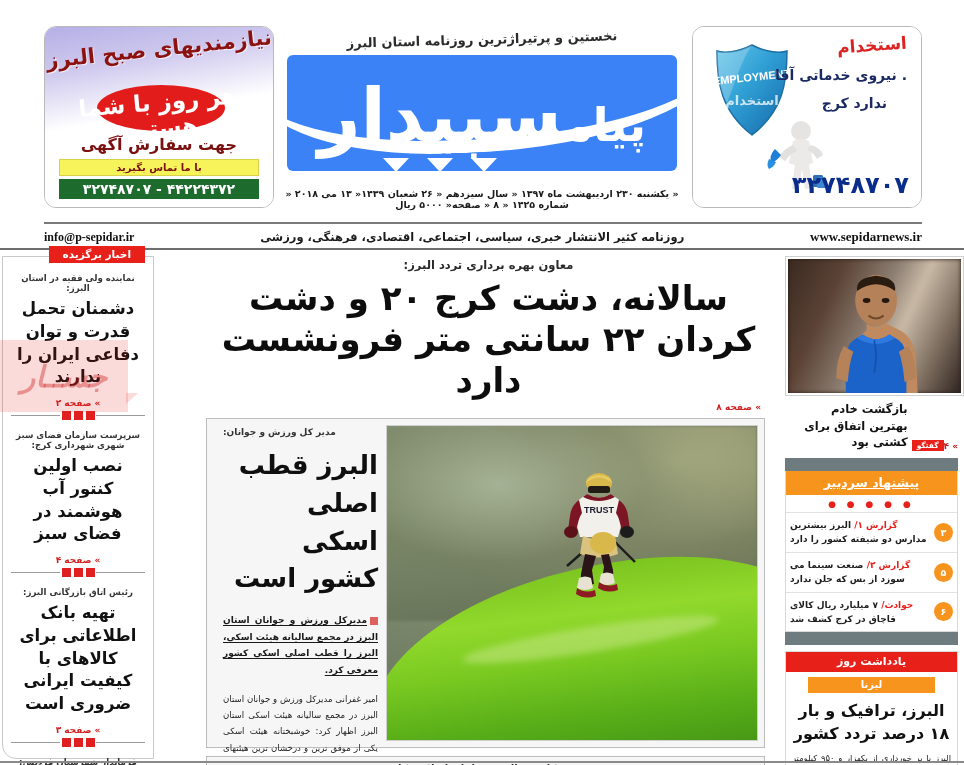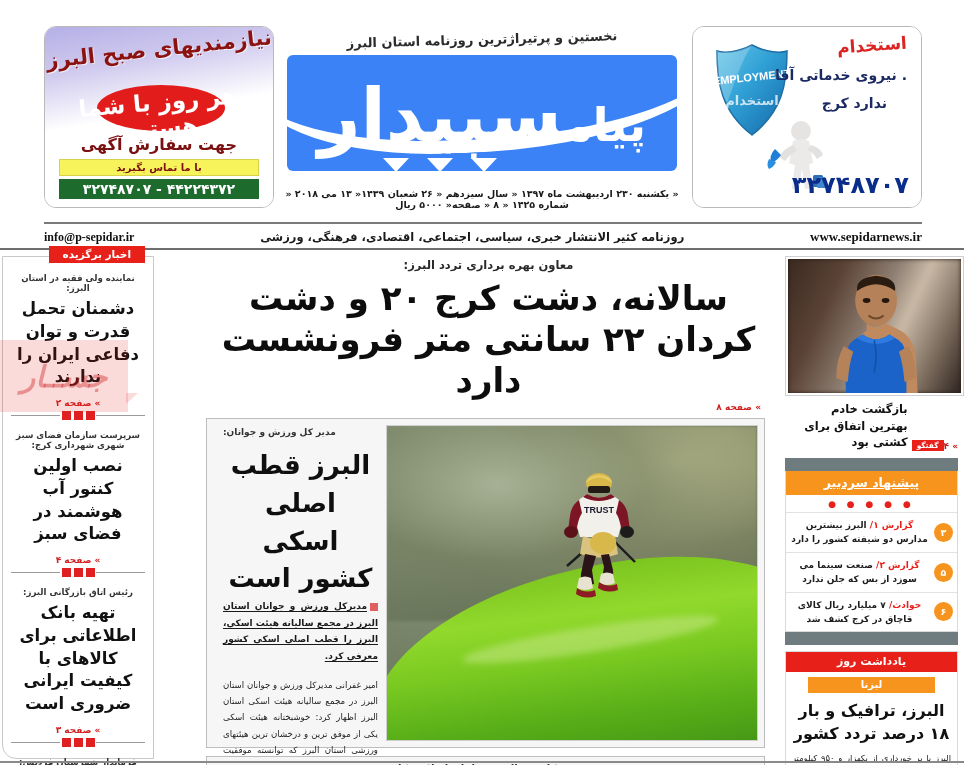--- a/index.html
+++ b/index.html
@@ -337,24 +337,24 @@
   .feature-text {
     flex: 1;
     padding: 0 8px 0 10px;
   }
   .ft-kicker {
     text-align: left;
     font-size: 9px; font-weight: bold; color: #333;
     margin: 2px 0 10px;
   }
   .ft-title {
-    text-align: center;
+    text-align: right;
     font-size: 26px; font-weight: bold; color: #0f0f0f;
     line-height: 1.45; letter-spacing: -0.8px;
-    margin-bottom: 0;
+    margin-bottom: 14px;
   }
   .ft-lead {
     font-size: 9px; color: #1a1a1a; font-weight: bold;
     line-height: 1.85; text-align: justify;
     text-decoration: underline;
     text-underline-offset: 2px;
     margin-bottom: 12px;
   }
   .ft-lead .sqr {
     display: inline-block; width: 8px; height: 8px;
@@ -433,21 +433,21 @@
   }
   .editor-row:last-child { border-bottom: 0; }
   .ed-num {
     width: 19px; height: 19px; border-radius: 50%;
     background: #f7941d; color: #fff;
     font-size: 9.5px; font-weight: bold;
     display: flex; align-items: center; justify-content: center;
     flex: 0 0 19px;
   }
   .ed-txt {
-    flex: 1; padding-right: 5px; text-align: center;
+    flex: 1; padding-right: 5px; text-align: left;
     font-size: 9px; color: #1d1d1d; line-height: 1.6; font-weight: bold;
   }
   .ed-txt .tag { color: #e8201a; }
   .gray-strip2 { height: 13px; background: #6e7c80; margin: 0 6px 0 6px; }
 
   .note-box { margin: 6px 6px 0 6px; border: 1px solid #d9d9d9; }
   .note-head {
     background: #e8201a; color: #fff; text-align: center;
     font-size: 11px; font-weight: bold; padding: 3px 0 4px;
   }

